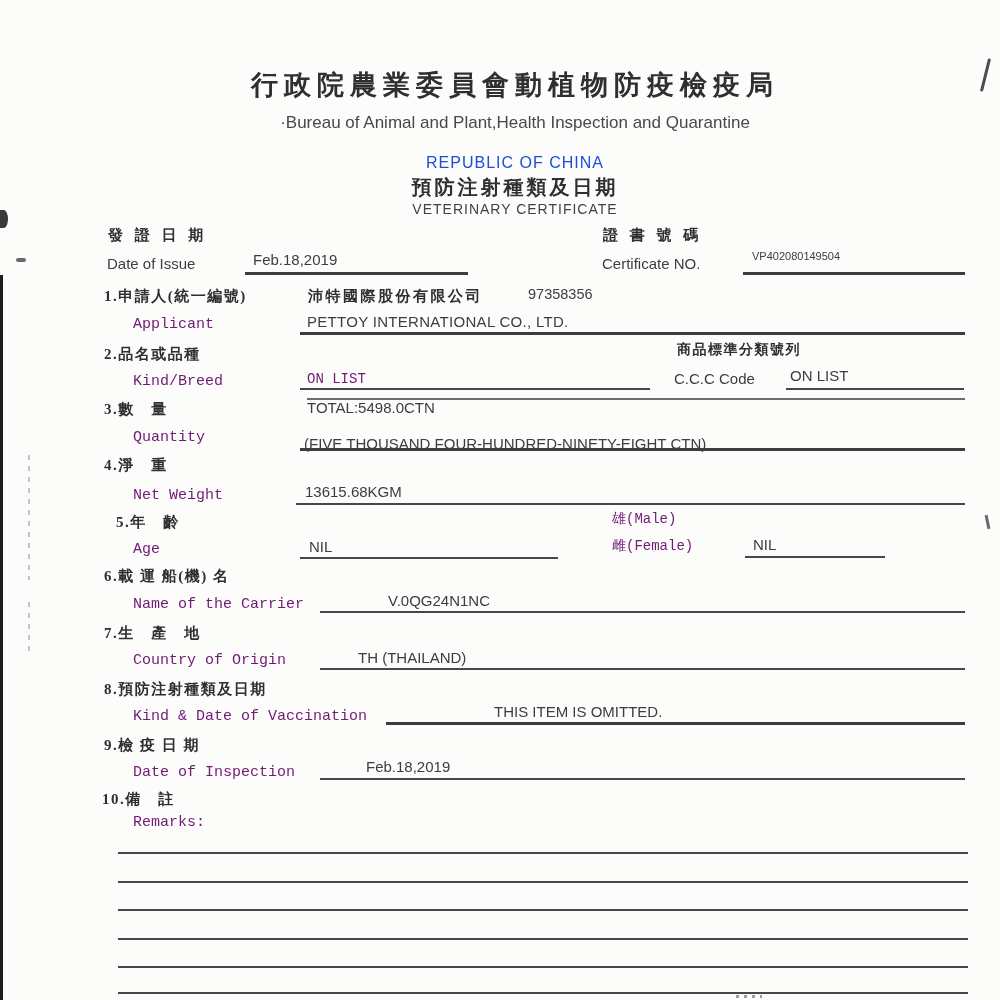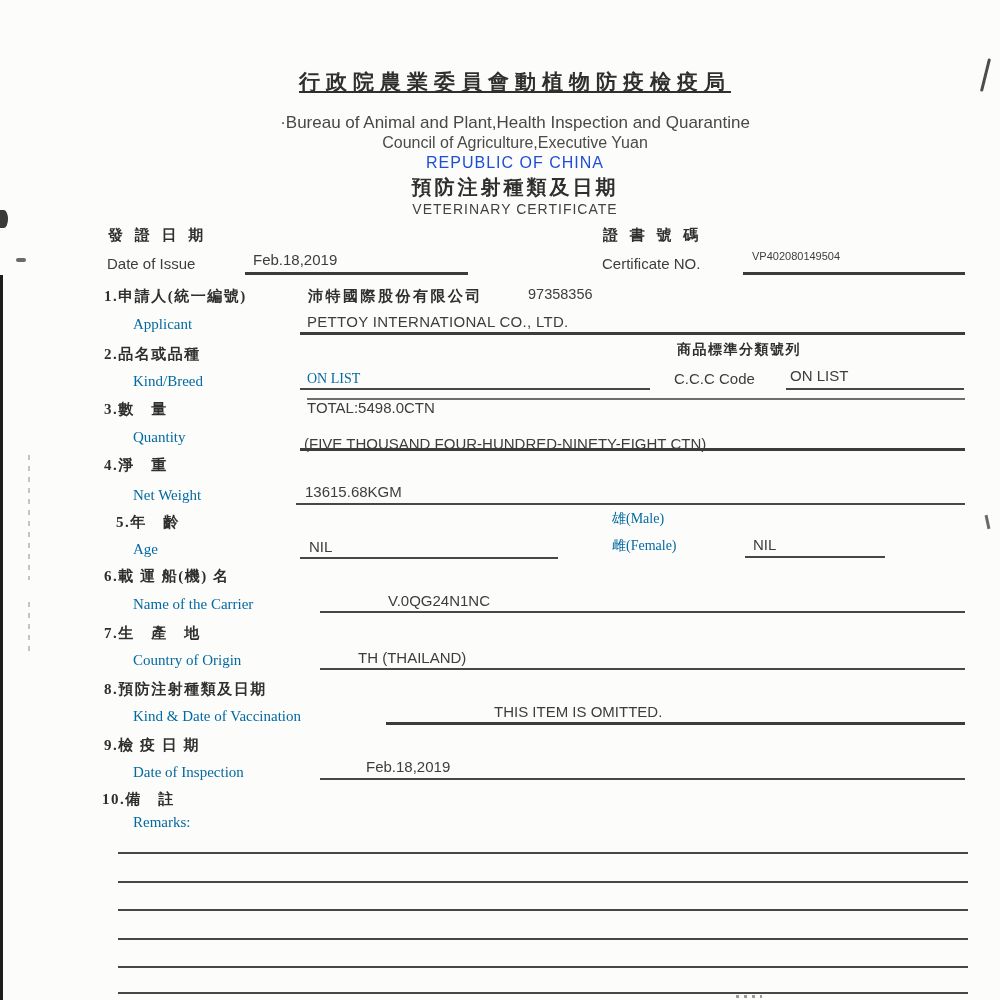--- a/index.html
+++ b/index.html
@@ -5,37 +5,36 @@
   * { margin:0; padding:0; box-sizing:border-box; }
   html,body { background:#ffffff; }
   .page {
     position:relative; width:1000px; height:1000px; margin:0 auto;
     background:#fcfcfb; overflow:hidden;
     font-family:"Liberation Sans","DejaVu Sans",sans-serif;
   }
   .t { position:absolute; white-space:nowrap; line-height:1.15; }
   .zh { font-family:"Liberation Serif","DejaVu Serif",serif; font-weight:700; color:#2f2f2f; letter-spacing:1.5px; }
   .sans { font-family:"Liberation Sans","DejaVu Sans",sans-serif; color:#3d3d3d; }
-  .mono { font-family:Liberation Serif, serif; color:#0369a1; }
+  .mono { font-family:Liberation Mono, monospace; color:#701a75; }
   .rule { position:absolute; height:2px; background:#474747; }
   .rule.thick { height:3px; background:#3c3c3c; }
   .rule.soft { background:#6e6e6e; }
   .hdr { left:30px; right:0; text-align:center; }
   .artifact { position:absolute; }
   .dashline { position:absolute; width:2px;
     background:repeating-linear-gradient(to bottom,#c4c4c4 0 5px,transparent 5px 11px); }
 </style>
 </head>
 <body>
 
 <div class="page">
 
-  <div class="t hdr zh" style="top:70px; font-size:21px; letter-spacing:6px;text-decoration:underline;">行政院農業委員會動植物防疫檢疫局</div>
+  <div class="t hdr zh" style="top:70px; font-size:27px; letter-spacing:6px;">行政院農業委員會動植物防疫檢疫局</div>
   <div class="t hdr sans" style="top:113px; font-size:17px; color:#484848;">·Bureau of Animal and Plant,Health Inspection and Quarantine</div>
-  <div class="t hdr sans" style="top:134px; font-size:16px; color:#4a4a4a;">Council of Agriculture,Executive Yuan</div>
   <div class="t hdr sans" style="top:154px; font-size:16px; letter-spacing:1px; color:#1d4ed8;">REPUBLIC OF CHINA</div>
   <div class="t hdr zh" style="top:176px; font-size:20px; letter-spacing:3px;">預防注射種類及日期</div>
   <div class="t hdr sans" style="top:201px; font-size:14px; letter-spacing:1px; color:#424242;">VETERINARY CERTIFICATE</div>
 
   <div class="t zh" style="left:108px; top:227px; font-size:15px; letter-spacing:4px;">發 證 日 期</div>
   <div class="t sans" style="left:107px; top:255px; font-size:15px;">Date of Issue</div>
   <div class="t sans" style="left:253px; top:251px; font-size:15px;">Feb.18,2019</div>
   <div class="rule thick" style="left:245px; top:272px; width:223px;"></div>
 
   <div class="t zh" style="left:603px; top:227px; font-size:15px; letter-spacing:4px;">證 書 號 碼</div>

